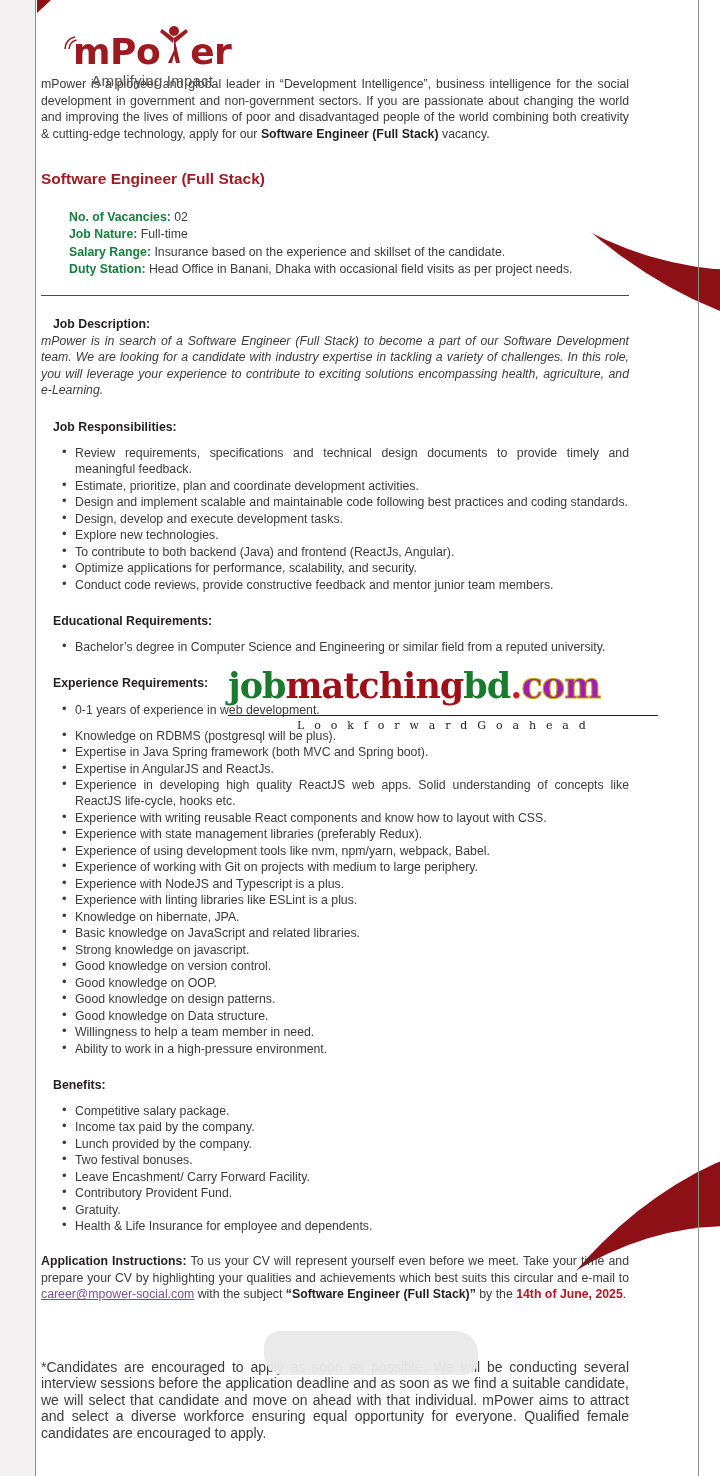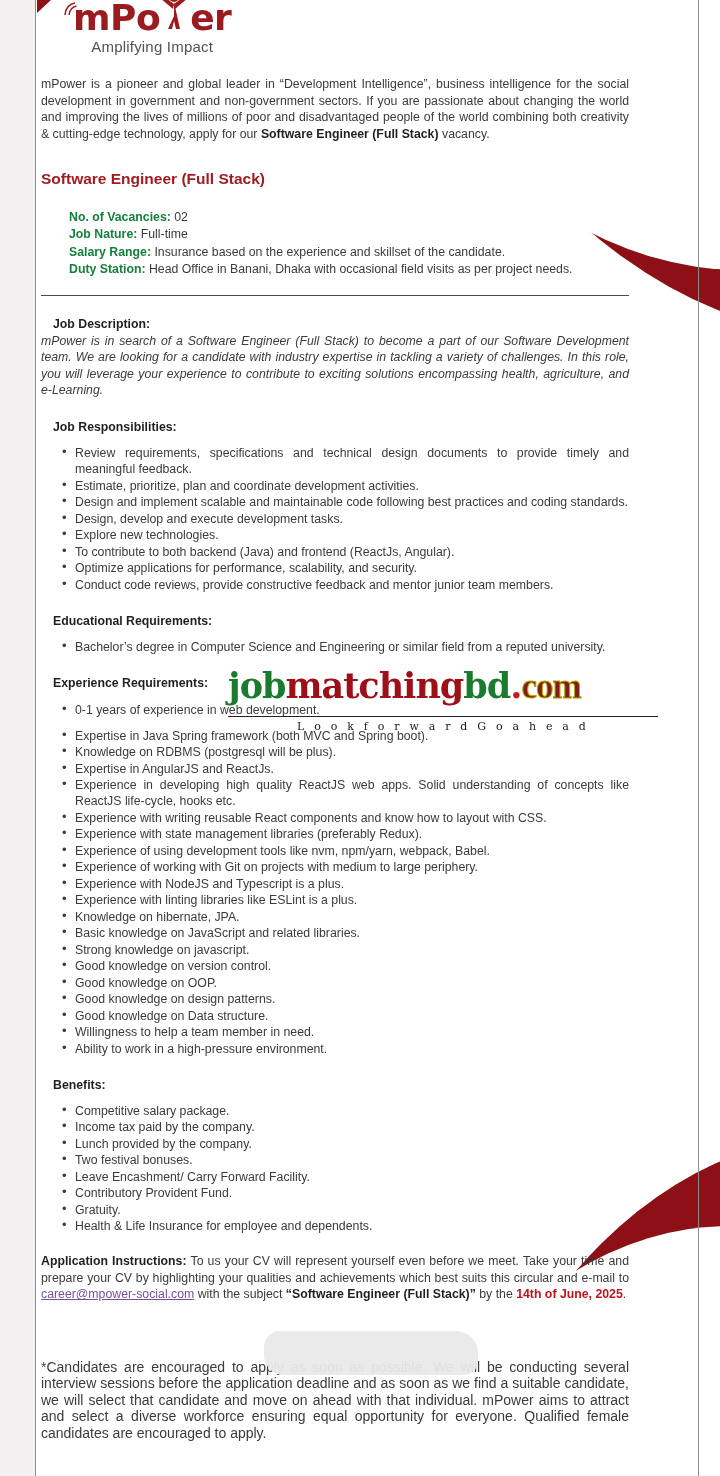--- a/index.html
+++ b/index.html
@@ -107,20 +107,21 @@
     position: absolute;
     left: 41px;
     top: 0;
     width: 588px;
     z-index: 4;
     color: #231f20;
   }
 
   
   .logo-block {
+    padding-top: 34px;
     padding-left: 32px;
     height: 76px;
   }
   .logo-wrap {
     position: relative;
     display: inline-block;
   }
   .logo-word {
     font-family: "DejaVu Sans", sans-serif;
     font-size: 36px;
@@ -268,22 +269,21 @@
     font-weight: bold;
     font-size: 35px;
     line-height: 1;
     letter-spacing: -1px;
     white-space: nowrap;
   }
   .wm-green { color: #1a7a2e; }
   .wm-red   { color: #9e1018; }
   .wm-dot   { color: #cf1b20; }
   .wm-yellow{
-    color: #7f1d1d;
-    font-family: Liberation Serif, serif;
+    color: #a21caf;
     -webkit-text-stroke: 1px #b8a800;
   }
   .wm-sub {
     font-family: "DejaVu Serif", serif;
     font-size: 11px;
     color: #1a1a1a;
     letter-spacing: 3.2px;
     margin-top: 12px;
     white-space: nowrap;
     border-top: 1.5px solid #222;
@@ -372,22 +372,22 @@
   <ul class="bullets justify">
     <li>Bachelor’s degree in Computer Science and Engineering or similar field from a reputed university.</li>
   </ul>
 
   <h3 class="sec">Experience Requirements:</h3>
   <ul class="bullets">
     <li>0-1 years of experience in web development.</li>
   </ul>
 
   <ul class="bullets justify">
+    <li>Knowledge on RDBMS (postgresql will be plus).</li>
     <li>Expertise in Java Spring framework (both MVC and Spring boot).</li>
-    <li>Knowledge on RDBMS (postgresql will be plus).</li>
     <li>Expertise in AngularJS and ReactJs.</li>
     <li>Experience in developing high quality ReactJS web apps. Solid understanding of concepts like ReactJS life-cycle, hooks etc.</li>
     <li>Experience with writing reusable React components and know how to layout with CSS.</li>
     <li>Experience with state management libraries (preferably Redux).</li>
     <li>Experience of using development tools like nvm, npm/yarn, webpack, Babel.</li>
     <li>Experience of working with Git on projects with medium to large periphery.</li>
     <li>Experience with NodeJS and Typescript is a plus.</li>
     <li>Experience with linting libraries like ESLint is a plus.</li>
     <li>Knowledge on hibernate, JPA.</li>
     <li>Basic knowledge on JavaScript and related libraries.</li>

